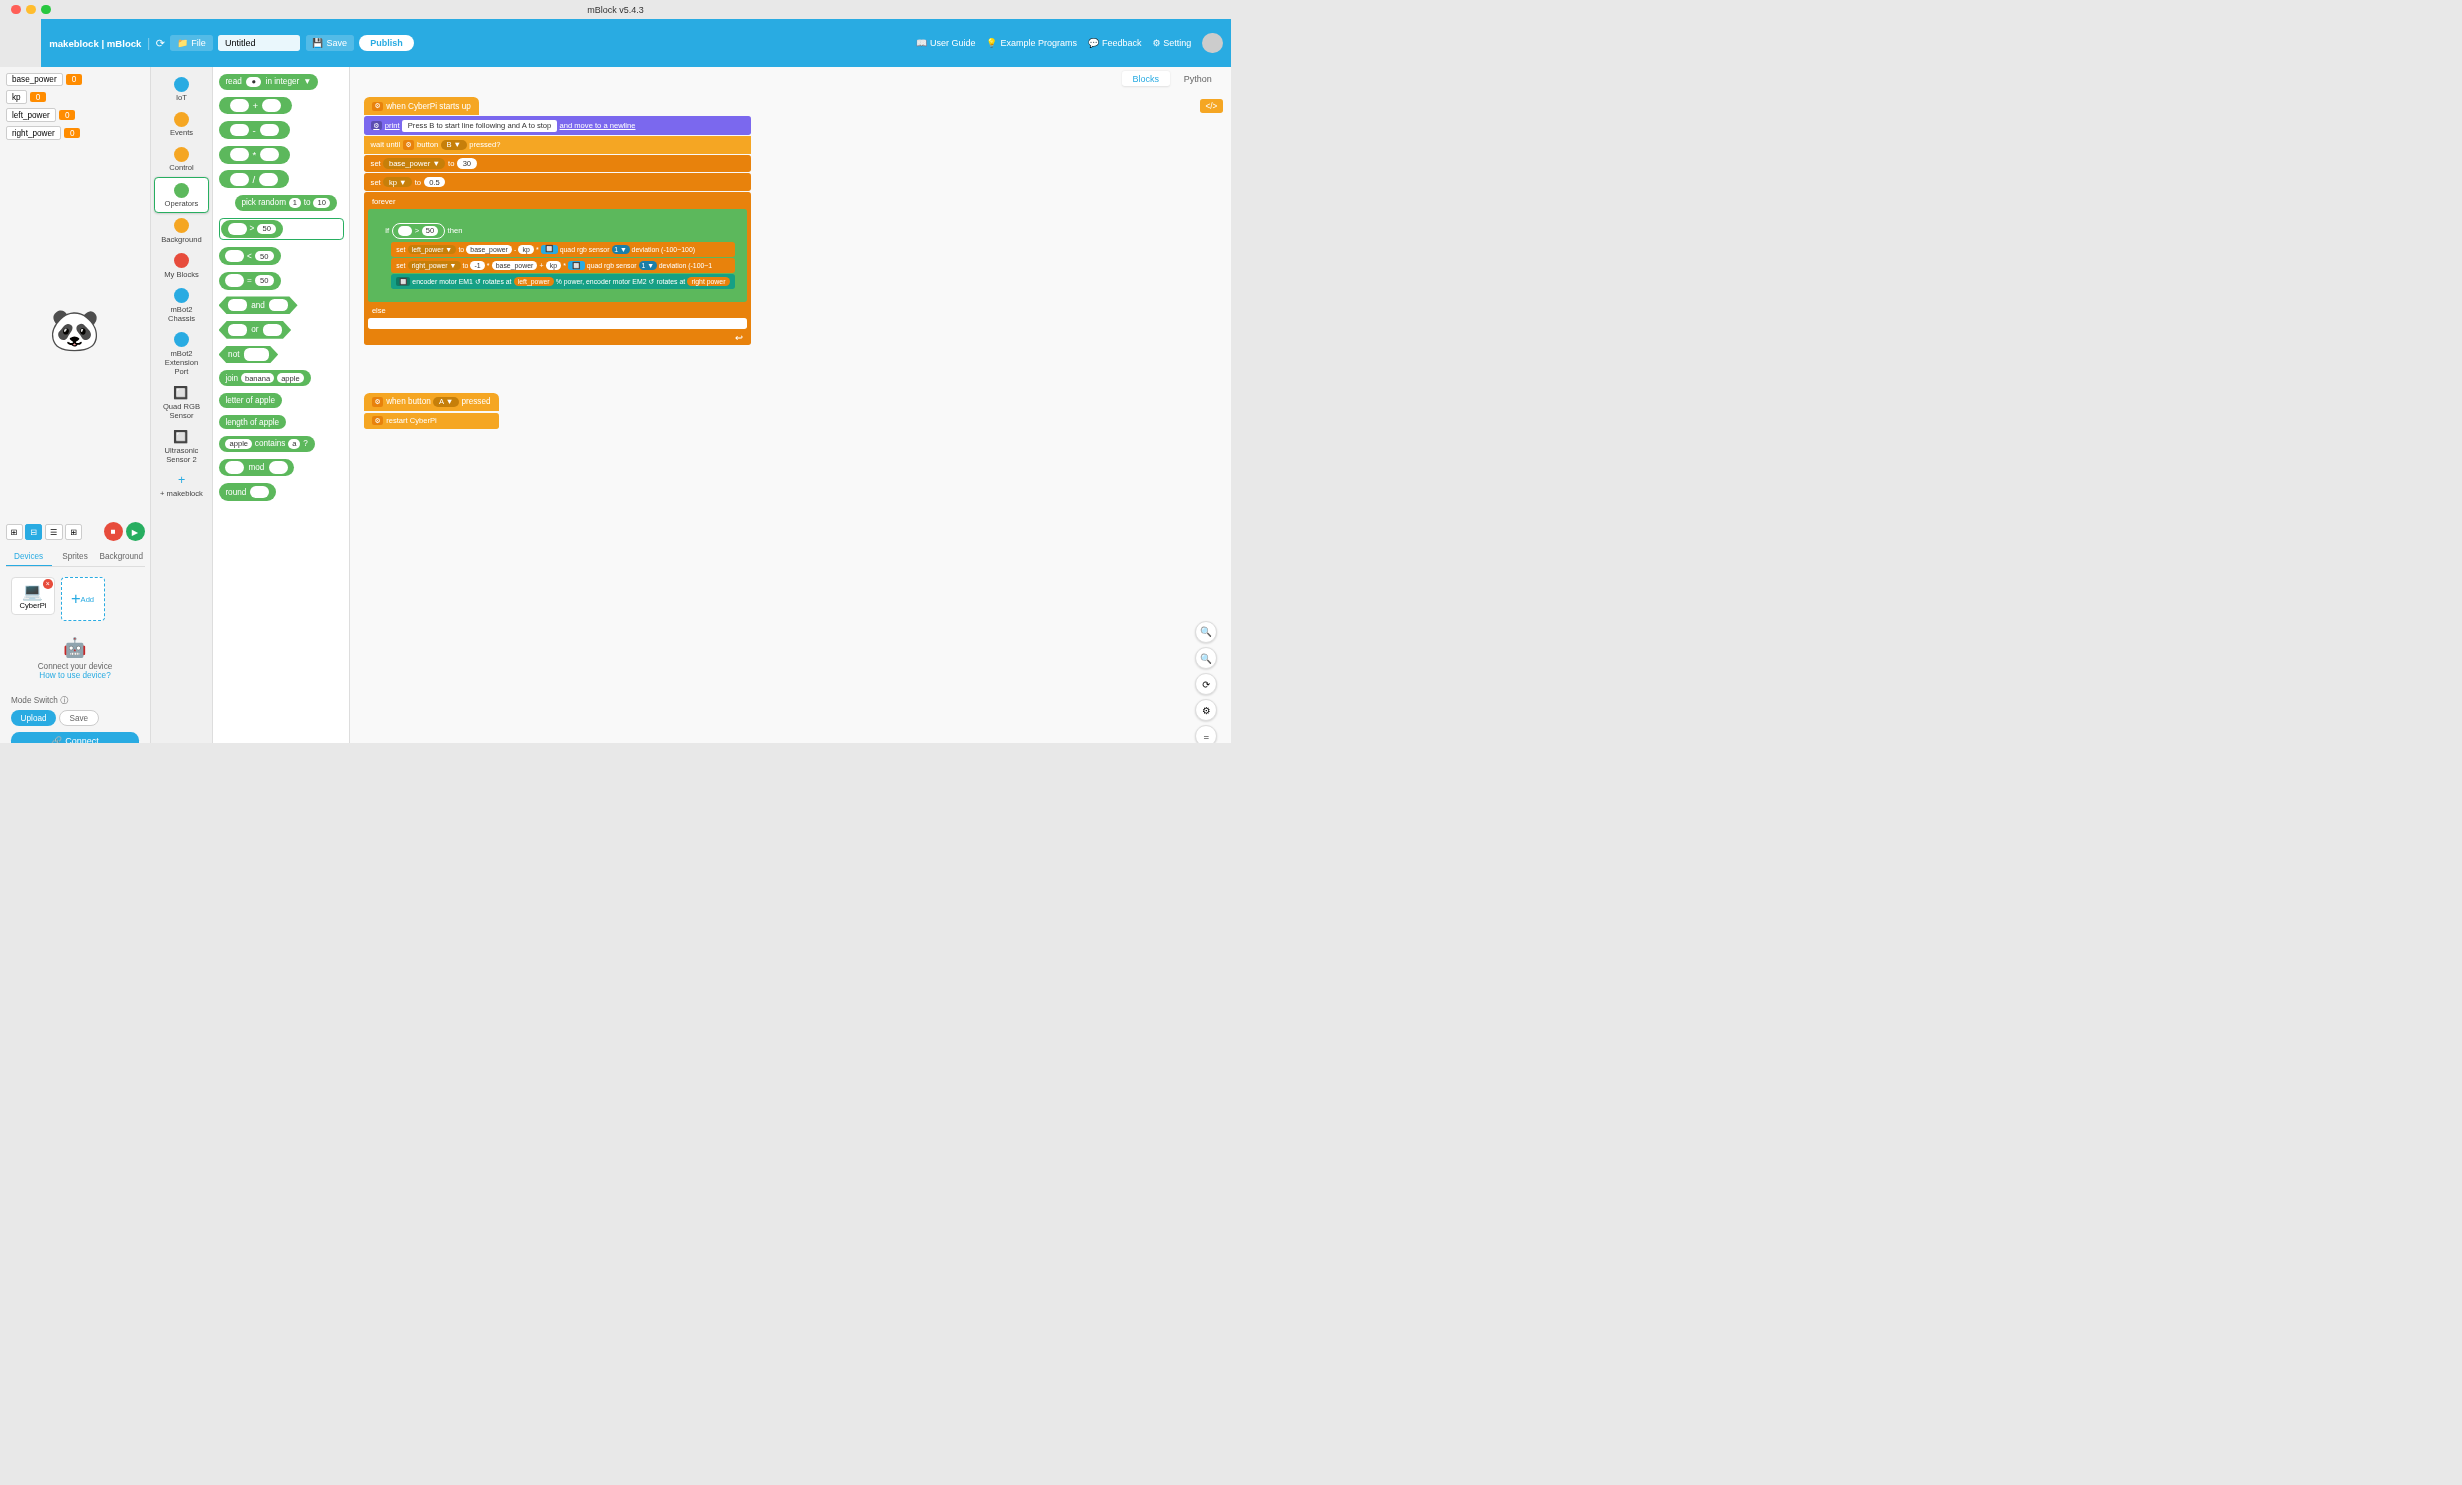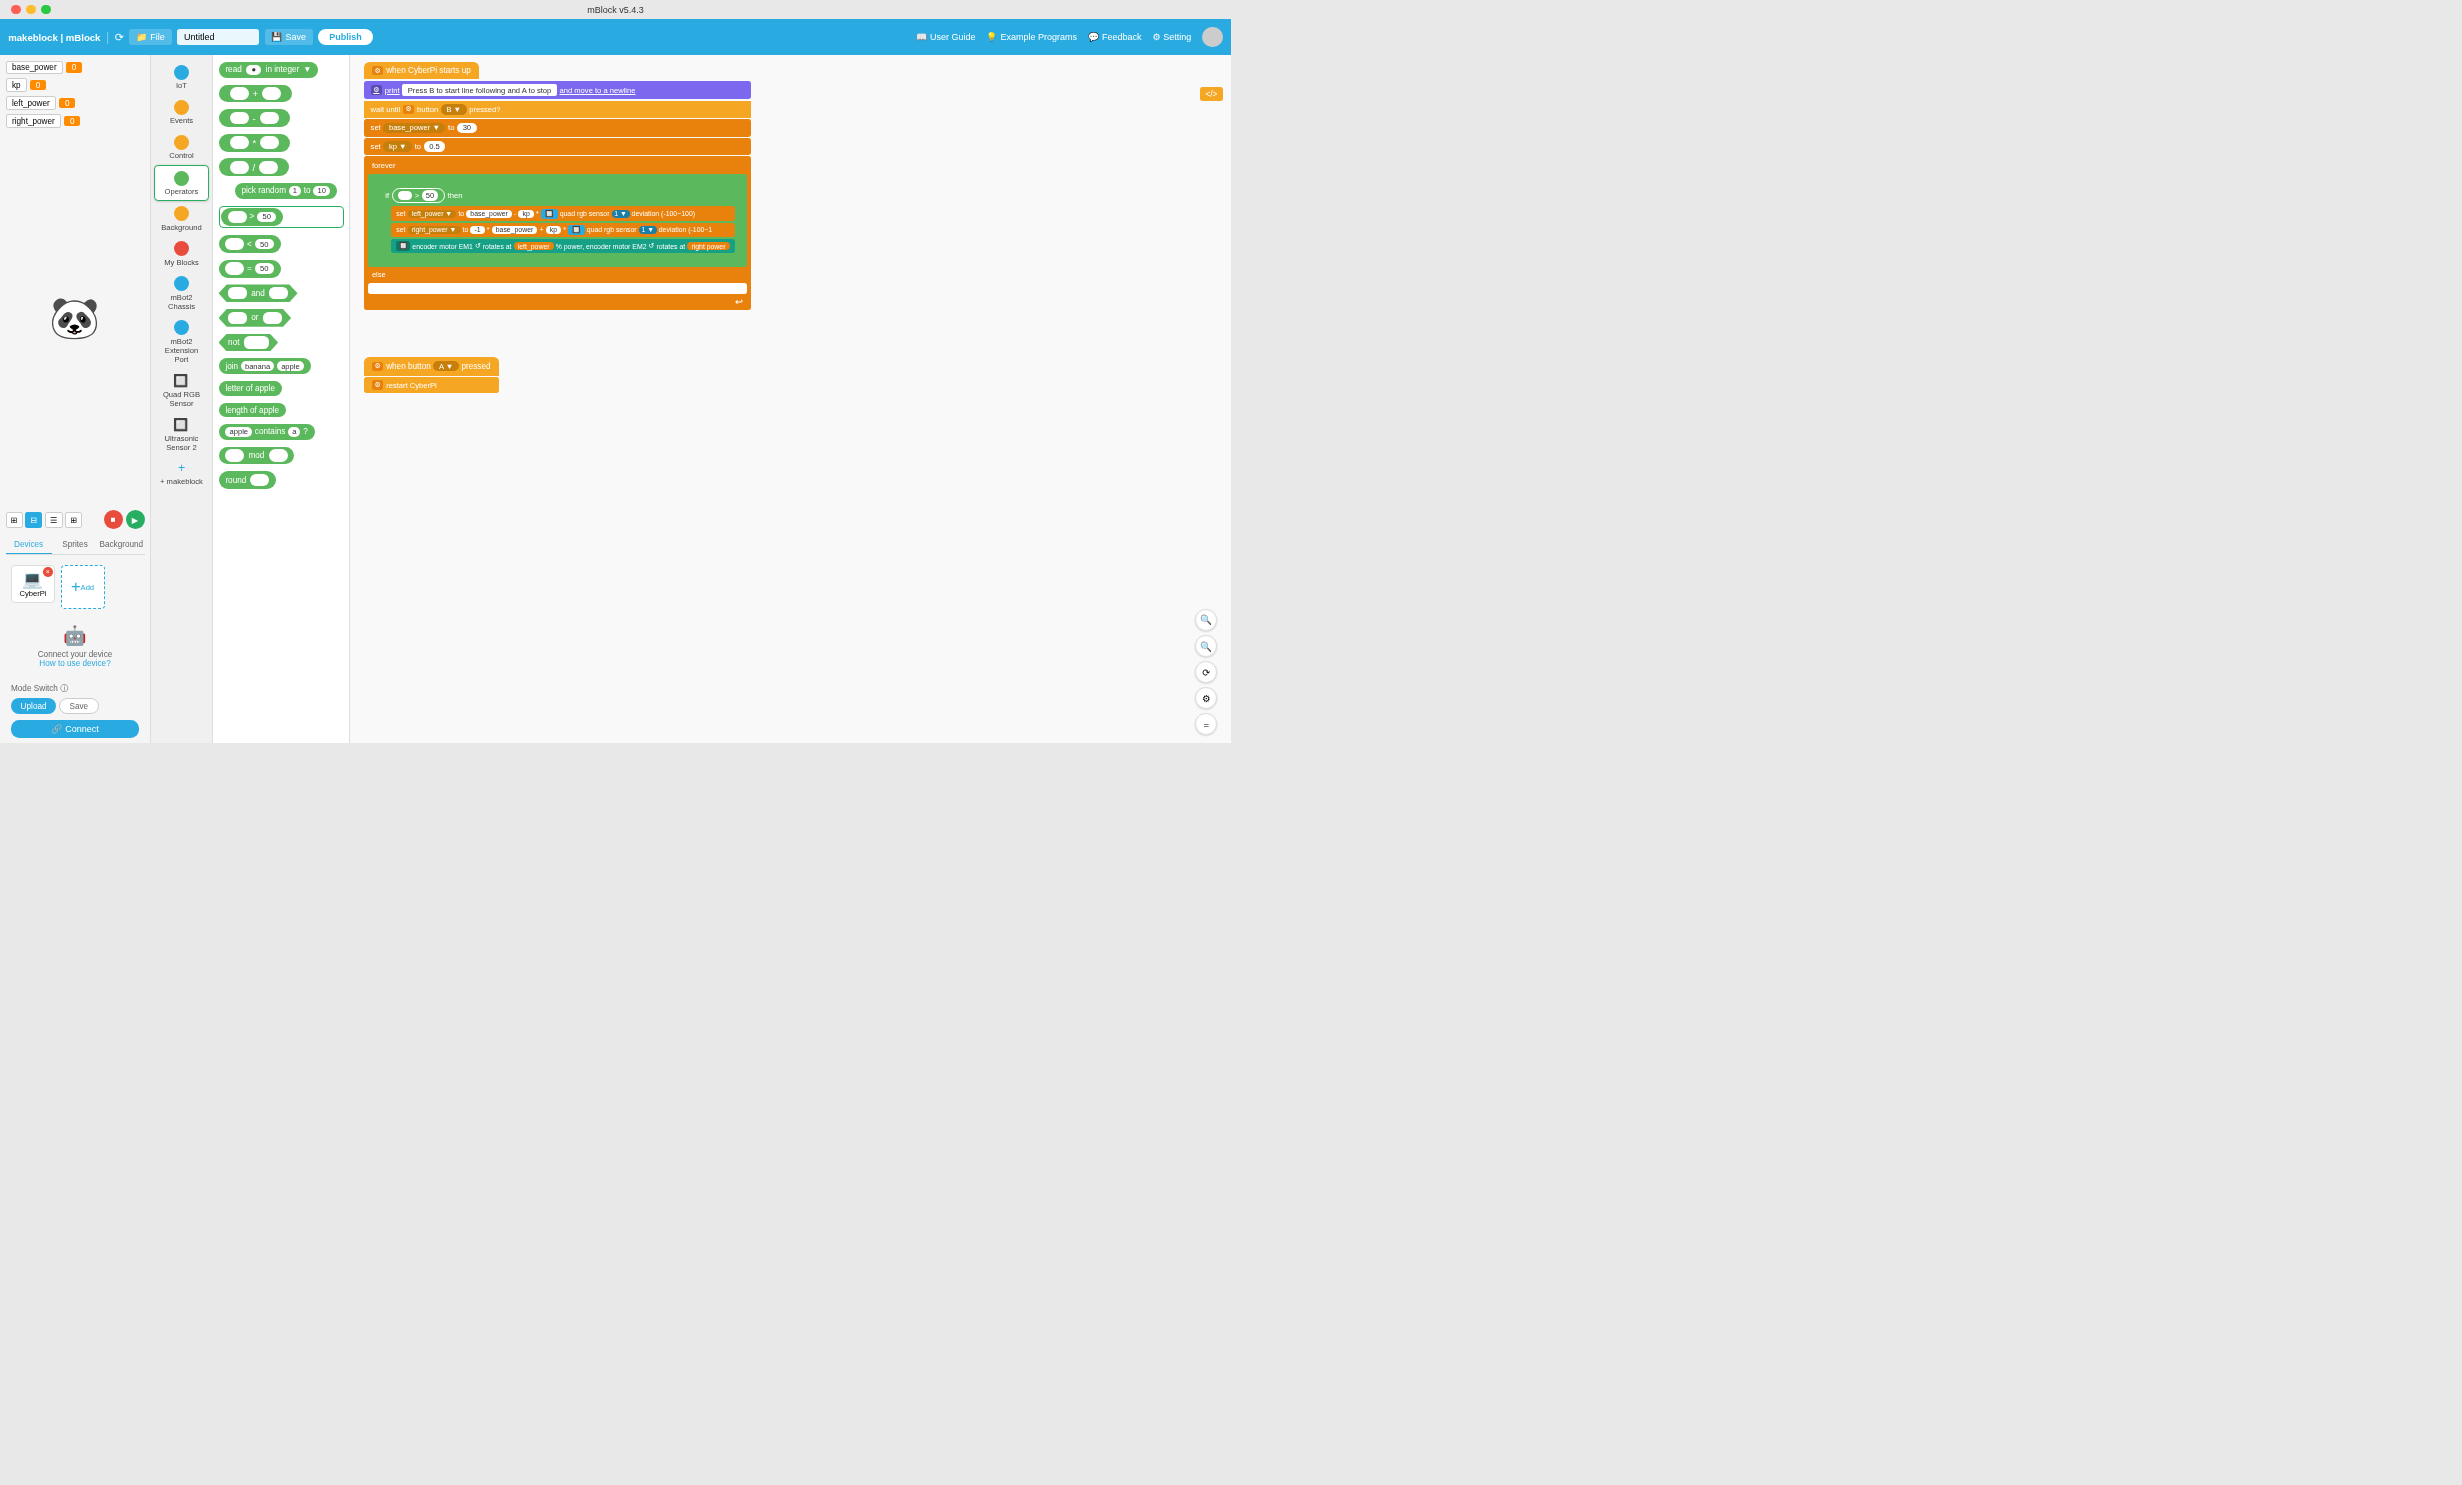--- a/index.html
+++ b/index.html
@@ -18,25 +18,26 @@
     }
     .traffic-lights { position: absolute; left: 11px; display: flex; gap: 5.5px; align-items: center; }
     .tl { width: 9.6px; height: 9.6px; border-radius: 50%; }
     .tl-red { background: #ff5f57; }
     .tl-yellow { background: #ffbd2e; }
     .tl-green { background: #28c840; }
 
     
     .toolbar {
       background: #29abe2;
-      height: 36px;
+      height: 48px;
       display: flex;
       align-items: center;
       padding: 0 8.2px;
       gap: 5.5px;
+      margin-left: 41px;
     }
     .brand { color: white; font-size: 9.6px; font-weight: 600; display: flex; align-items: center; gap: 4.1px; }
     .toolbar-icon { color: white; font-size: 11px; cursor: pointer; }
     .toolbar-btn { background: rgba(255,255,255,0.2); border: none; color: white; padding: 2.7px 6.9px; border-radius: 2.7px; font-size: 9px; cursor: pointer; display: flex; align-items: center; gap: 2.7px; }
     .title-input { background: rgba(255,255,255,0.9); border: none; border-radius: 2.7px; padding: 2.7px 6.9px; font-size: 9px; width: 82px; }
     .publish-btn { background: white; color: #29abe2; border: none; border-radius: 13.7px; padding: 3.4px 11px; font-size: 9px; font-weight: 600; cursor: pointer; }
     .toolbar-right { margin-left: auto; display: flex; align-items: center; gap: 11px; color: white; font-size: 9px; }
     .toolbar-right span { cursor: pointer; display: flex; align-items: center; gap: 2.7px; }
     .avatar { width: 20.6px; height: 20.6px; border-radius: 50%; background: #ccc; }
 
@@ -407,20 +408,24 @@
 
     <div class="block-wrapper">
       <div style="display:inline-flex; align-items:center; background:#5cb85c; border-radius:13.7px; padding:2.7px 6.9px; color:white; font-size:8.2px; cursor:pointer; gap:4.1px;">
         <span>round</span>
         <span style="background:white; color:#333; border-radius:6.9px; width:19px; height:12.4px; display:inline-block;"></span>
       </div>
     </div>
   </div>
 
   <div class="canvas-area">
+    <div class="canvas-tabs">
+      <div class="canvas-tab active">Blocks</div>
+      <div class="canvas-tab">Python</div>
+    </div>
 
     <div style="position:absolute; right:8.2px; top:32px; background:#f5a623; color:white; border-radius:2.7px; padding:2.7px 5.5px; font-size:8.2px; cursor:pointer; z-index:10;">&lt;/&gt;</div>
 
     <div class="canvas-content">
 
       <div style="position:absolute; left:13.7px; top:6.9px;">
 
         
         <div style="display:inline-flex; align-items:center; background:#f5a623; border-radius:5.5px 5.5px 0 0; padding:4.1px 8.2px; color:white; font-size:8.2px; gap:2.7px;">
           <span style="background:#e8820c; border-radius:2.1px; padding:0.7px 2.7px; font-size:6.9px;">⚙</span>

